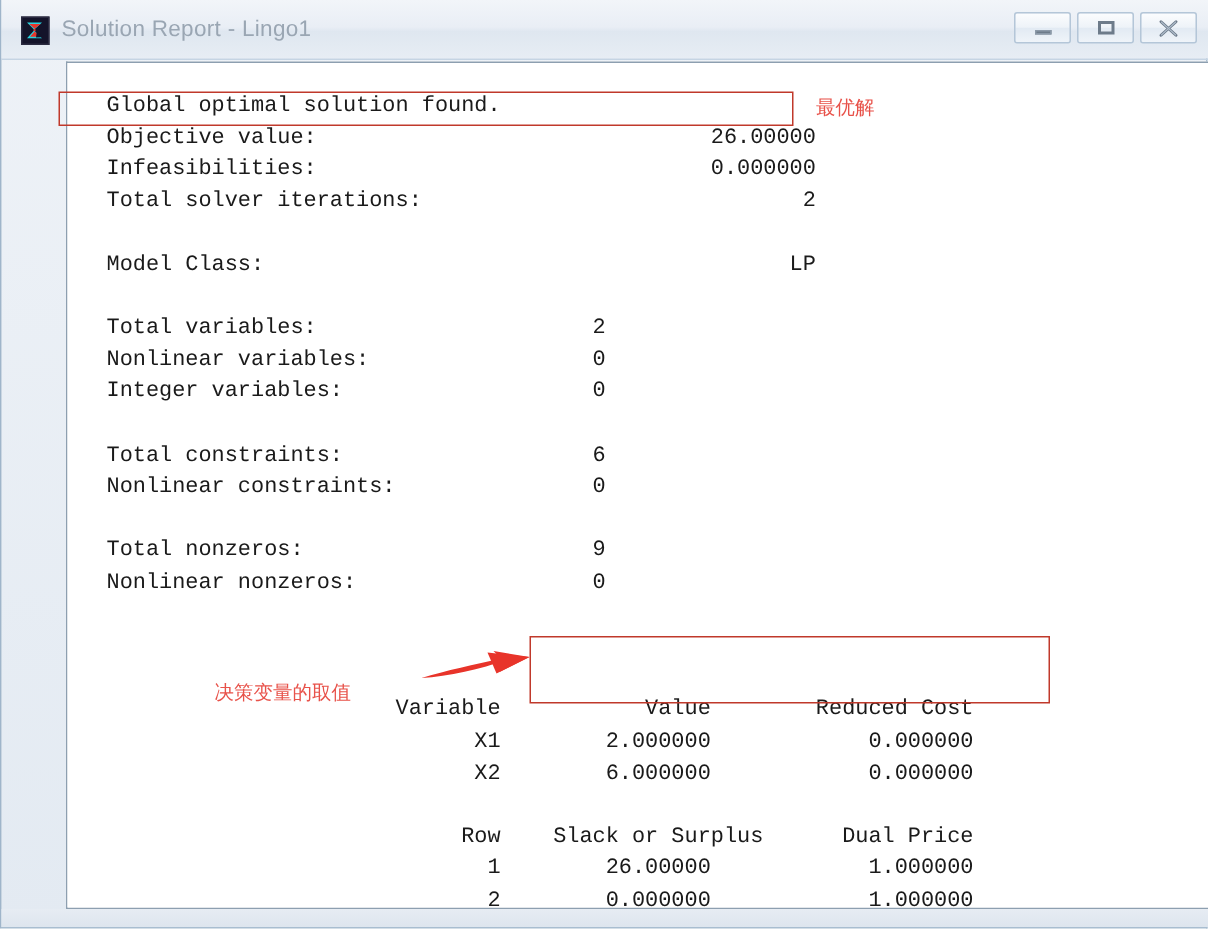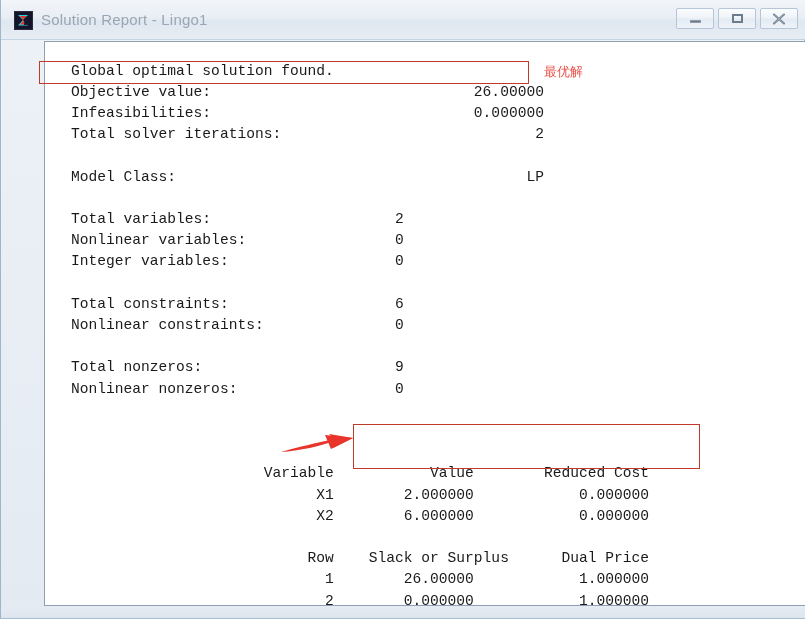--- a/index.html
+++ b/index.html
@@ -328,19 +328,20 @@
   </div>
 
   <div class="frame-bottom"></div>
 
   <div class="annot-box" id="box-objective"></div>
 
   <div class="annot-box" id="box-vars"></div>
 
   <div class="annot-text" id="annot-optimal">最优解</div>
 
+  <div class="annot-text" id="annot-decision">决策变量的取值</div>
 
   <svg class="annot-arrow" viewBox="0 0 80 28">
     <path d="M0 20 C 18 19, 40 14, 56 8 L 52 16 L 72 6 L 48 2 L 53 7 C 36 11, 16 15, 0 20 Z" fill="#e8342a"></path>
     <path d="M44 3 L72 6 L50 17 Z" fill="#e8342a"></path>
   </svg>
 
 </div>
 
 </body></html>

